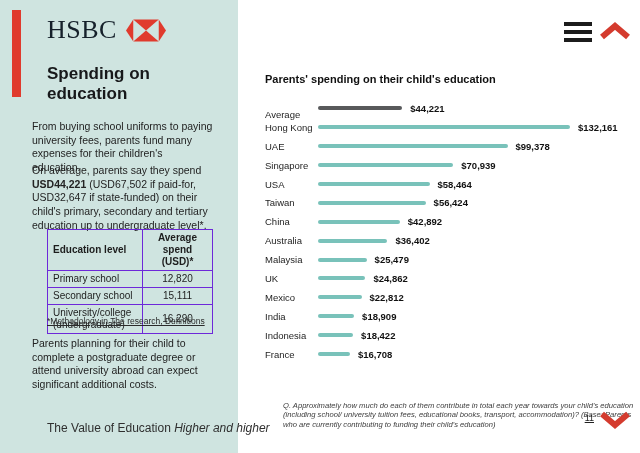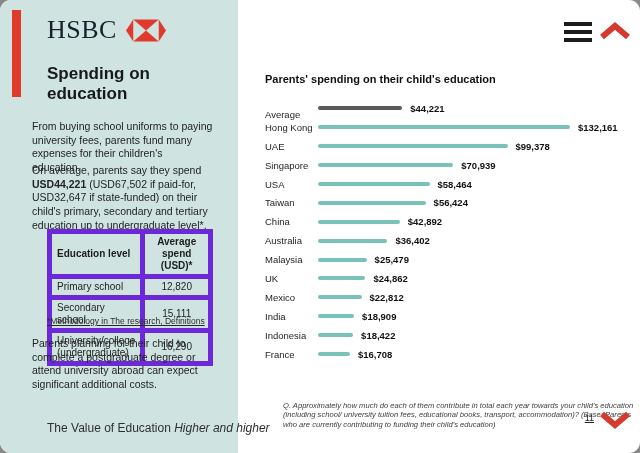--- a/index.html
+++ b/index.html
@@ -1,32 +1,32 @@
 <!DOCTYPE html>
 <html><head>
 <meta charset="utf-8">
 <style>
   * { margin:0; padding:0; box-sizing:border-box; }
   body { font-family:"Liberation Sans", sans-serif; background:#888; }
   .page {
     position:relative; width:640px; height:453px; background:#ffffff;
-    overflow:hidden; margin:0 auto;border-radius:11px;
+    overflow:hidden; margin:0 auto;
   }
   .left-panel { position:absolute; left:0; top:0; width:238px; height:453px; background:#cfe4e0; }
   .red-bar { position:absolute; left:12px; top:10px; width:9px; height:87px; background:#e03a2d; }
   .logo { position:absolute; left:47px; top:17px; display:flex; align-items:center; }
   .logo-text { font-family:"Liberation Serif", serif; font-size:26px; color:#16212b; letter-spacing:0.5px; line-height:1; }
   .logo-hex { margin-left:9px; display:block; }
   .side-title { position:absolute; left:47px; top:64px; width:145px; font-size:17px; font-weight:bold; color:#17181a; line-height:1.18; }
   .para { position:absolute; left:32px; width:181px; font-size:10.5px; color:#232323; line-height:1.3; }
   .para1 { top:120px; }
   .para2 { top:164px; }
   .para3 { top:337px; }
   .edu-table { position:absolute; left:47px; top:229px; width:166px; border-collapse:collapse; font-size:10px; color:#1d1d1d; }
-  .edu-table th, .edu-table td { border:5px solid #6d28d9; padding:2px 5px; line-height:1.2; }
+  .edu-table th, .edu-table td { border:1px solid #6d28d9; padding:2px 5px; line-height:1.2; }
   .edu-table th { font-weight:bold; text-align:left; vertical-align:middle; }
   .edu-table th.num, .edu-table td.num { text-align:center; width:70px; }
   .tbl-footnote { position:absolute; left:47px; top:316px; font-size:8.5px; color:#2b2b2b;text-decoration:underline; }
   .side-footer { position:absolute; left:47px; top:421px; font-size:12px; color:#2f2f2f; }
   .side-footer .it { font-style:italic; }
 
   .menu-icon { position:absolute; left:564px; top:22px; width:28px; cursor:pointer; }
   .menu-icon .bar { width:28px; height:4px; background:#1c1c1c; margin-bottom:4px; }
   .menu-icon .bar:last-child { margin-bottom:0; }
   .nav-chevron { position:absolute; cursor:pointer; }

